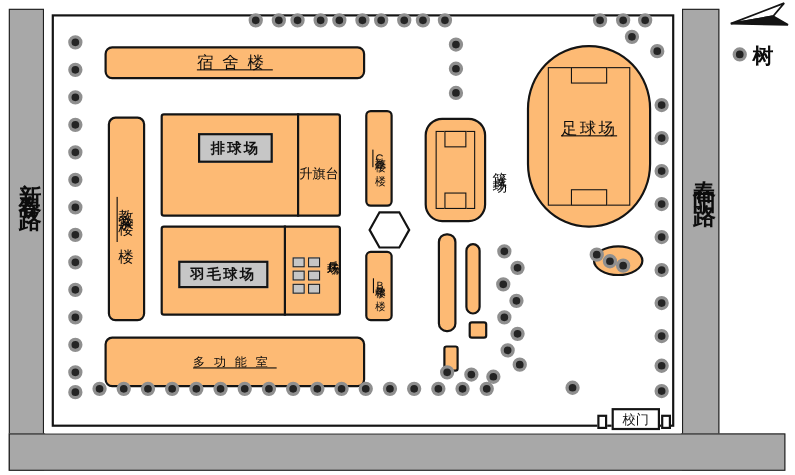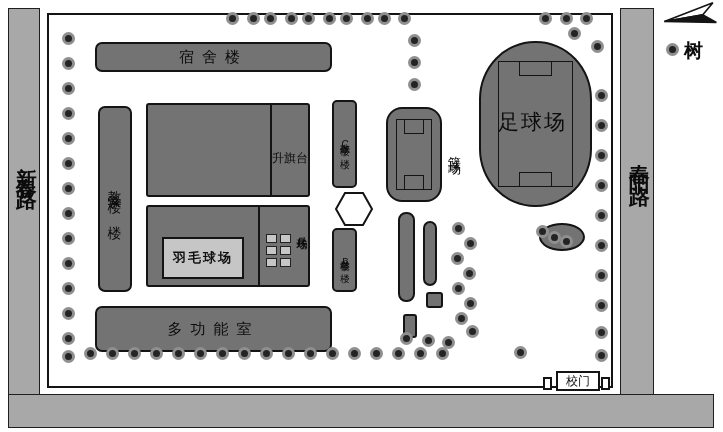--- a/index.html
+++ b/index.html
@@ -10,21 +10,21 @@
   
   .road{position:absolute;background:var(--road,#a8a8a8);border:1px solid #1f1f1f;box-sizing:border-box;z-index:0;}
   .road-left{left:8px;top:8px;width:32px;height:420px;}
   .road-right{left:620px;top:8px;width:34px;height:420px;}
   .road-bottom{left:8px;top:394px;width:706px;height:34px;}
   .road-label{position:absolute;font-size:21px;font-weight:600;color:#0c0c0c;z-index:1;line-height:1.25;}
   .vtext{writing-mode:vertical-rl;text-orientation:upright;}
   
   .campus-bg{position:absolute;left:41px;top:9px;width:578px;height:385px;background:#fff;z-index:0;}
   .campus-border{position:absolute;left:47px;top:13px;width:566px;height:375px;border:2px solid #141414;box-sizing:border-box;z-index:1;background:#fff;}
-  .shape{position:absolute;background:#737373;border:2px solid #141414;box-sizing:border-box;z-index:2;}
+  .shape{position:absolute;background:#fdba74;border:2px solid #141414;box-sizing:border-box;z-index:2;text-decoration:underline;}
   .rounded{border-radius:7px;}
   .bldg-label{display:flex;align-items:center;justify-content:center;font-weight:500;color:#0c0c0c;}
   .divider-v{position:absolute;width:0;border-left:2px solid #141414;z-index:2;}
   .courtlabel{position:absolute;background:var(--label_bg,#c6c6c6);border:2px solid #141414;box-sizing:border-box;
     display:flex;align-items:center;justify-content:center;font-size:13px;font-weight:700;letter-spacing:2px;z-index:3;}
   .txt{position:absolute;z-index:3;color:#0c0c0c;}
   .pp-grid{position:absolute;left:266px;top:234px;display:grid;grid-template-columns:repeat(2,11px);gap:3px;z-index:3;}
   .pp{width:11px;height:9px;background:var(--label_bg,#c6c6c6);border:1.5px solid #222;box-sizing:border-box;}
   .tree{position:absolute;width:13px;height:13px;border-radius:50%;
     background:var(--tree_core,#242424);border:3px solid var(--tree_ring,#8f8f8f);box-sizing:border-box;z-index:6;}
@@ -42,32 +42,33 @@
   <div class="road road-left"></div>
   <div class="road road-right"></div>
   <div class="road road-bottom"></div>
   <div class="road-label vtext" style="left:13px;top:150px;letter-spacing:11px;">新春路</div>
   <div class="road-label vtext" style="left:626px;top:147px;letter-spacing:11px;">春阳路</div>
 
   <div class="campus-bg"></div>
   <div class="campus-border"></div>
 
   <div class="shape rounded bldg-label" style="left:95px;top:42px;width:237px;height:30px;font-size:15px;letter-spacing:8px;">宿舍楼</div>
-  <div class="shape rounded bldg-label" style="left:95px;top:306px;width:237px;height:46px;font-size:15px;letter-spacing:8px;">多功能室</div>
+  <div class="shape rounded bldg-label" style="left:95px;top:306px;width:237px;height:46px;font-size:11px;letter-spacing:8px;">多功能室</div>
   <div class="shape rounded bldg-label vtext" style="left:98px;top:106px;width:34px;height:186px;font-size:14px;letter-spacing:5px;">教学楼A楼</div>
   <div class="shape bldg-label vtext" style="left:332px;top:100px;width:25px;height:88px;font-size:10px;letter-spacing:1px;border-radius:5px;">教学楼C楼</div>
   <div class="shape bldg-label vtext" style="left:332px;top:228px;width:25px;height:64px;font-size:9.5px;letter-spacing:0.5px;border-radius:5px;">教学楼B楼</div>
 
   <div class="shape" style="left:146px;top:103px;width:164px;height:94px;border-radius:3px;"></div>
   <div class="divider-v" style="left:270px;top:103px;height:94px;"></div>
+  <div class="courtlabel" style="left:180px;top:121px;width:68px;height:27px;">排球场</div>
   <div class="txt" style="left:271px;top:150px;width:38px;text-align:center;font-size:12px;">升旗台</div>
 
   <div class="shape" style="left:146px;top:205px;width:164px;height:82px;border-radius:3px;"></div>
   <div class="divider-v" style="left:258px;top:205px;height:82px;"></div>
-  <div class="courtlabel" style="left:162px;top:237px;width:82px;height:42px;">羽毛球场</div>
+  <div class="courtlabel" style="left:162px;top:237px;width:82px;height:25px;">羽毛球场</div>
   <div class="pp-grid">
     <div class="pp"></div>
     <div class="pp"></div>
     <div class="pp"></div>
     <div class="pp"></div>
     <div class="pp"></div>
     <div class="pp"></div>
   </div>
   <div class="txt vtext" style="left:294px;top:227px;font-size:11px;letter-spacing:1px;">乒乓球场</div>
 
@@ -78,21 +79,21 @@
   <div class="shape" style="left:386px;top:107px;width:56px;height:95px;border-radius:16px;"></div>
   <div class="shape" style="left:396px;top:119px;width:36px;height:71px;border-width:1.5px;"></div>
   <div class="shape" style="left:404px;top:119px;width:20px;height:15px;border-width:1.5px;"></div>
   <div class="shape" style="left:404px;top:175px;width:20px;height:15px;border-width:1.5px;"></div>
   <div class="txt vtext" style="left:445px;top:146px;font-size:13px;letter-spacing:3px;font-weight:500;">篮球场</div>
 
   <div class="shape" style="left:479px;top:41px;width:113px;height:166px;border-radius:56px / 58px;"></div>
   <div class="shape" style="left:498px;top:61px;width:75px;height:126px;border-width:1.5px;"></div>
   <div class="shape" style="left:519px;top:61px;width:33px;height:15px;border-width:1.5px;"></div>
   <div class="shape" style="left:519px;top:172px;width:33px;height:15px;border-width:1.5px;"></div>
-  <div class="txt" style="left:498px;top:108px;width:75px;font-size:21px;letter-spacing:2px;font-weight:500;">足球场</div>
+  <div class="txt" style="left:498px;top:108px;width:75px;text-align:center;font-size:15px;letter-spacing:2px;font-weight:500;text-decoration:underline;">足球场</div>
 
   <div class="shape" style="left:539px;top:223px;width:46px;height:28px;border-radius:50%;"></div>
 
   <div class="shape" style="left:398px;top:212px;width:17px;height:90px;border-radius:8px;"></div>
   <div class="shape" style="left:423px;top:221px;width:14px;height:65px;border-radius:7px;"></div>
   <div class="shape" style="left:426px;top:292px;width:17px;height:16px;border-radius:3px;"></div>
   <div class="shape" style="left:403px;top:314px;width:14px;height:24px;border-radius:3px;"></div>
 
   <div class="gate-post" style="left:543px;top:377px;"></div>
   <div class="gate-post" style="left:601px;top:377px;"></div>

